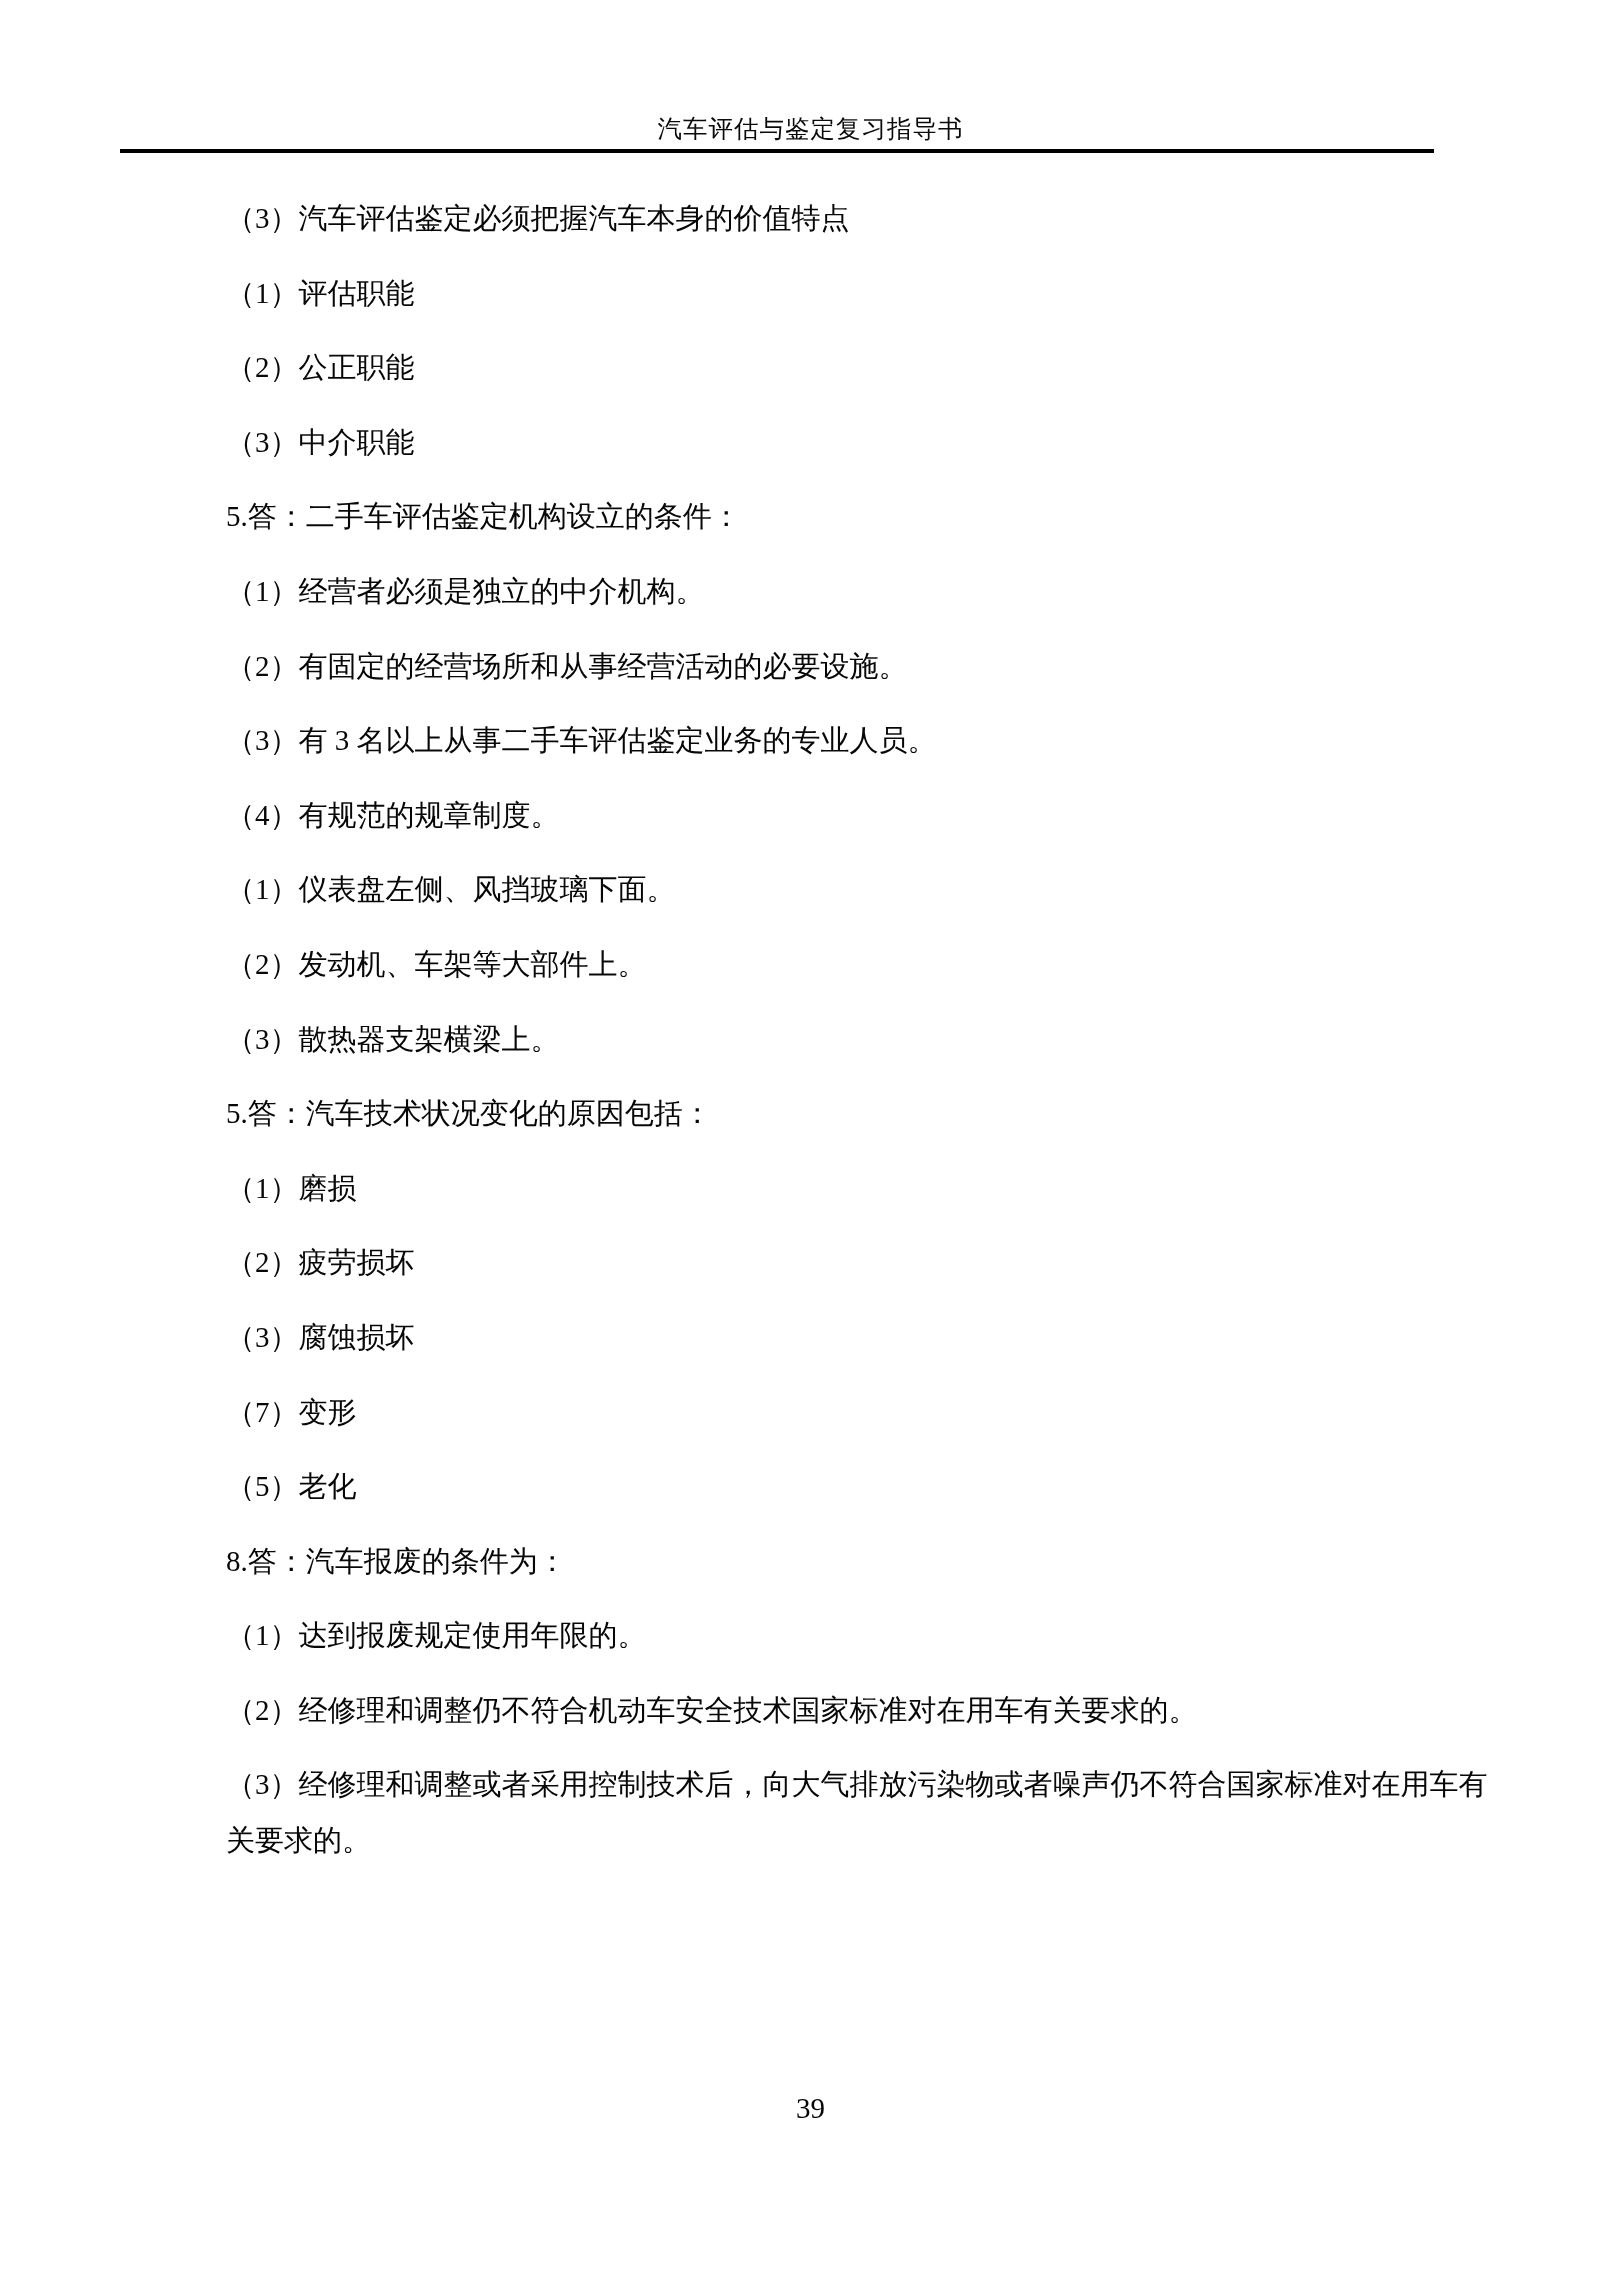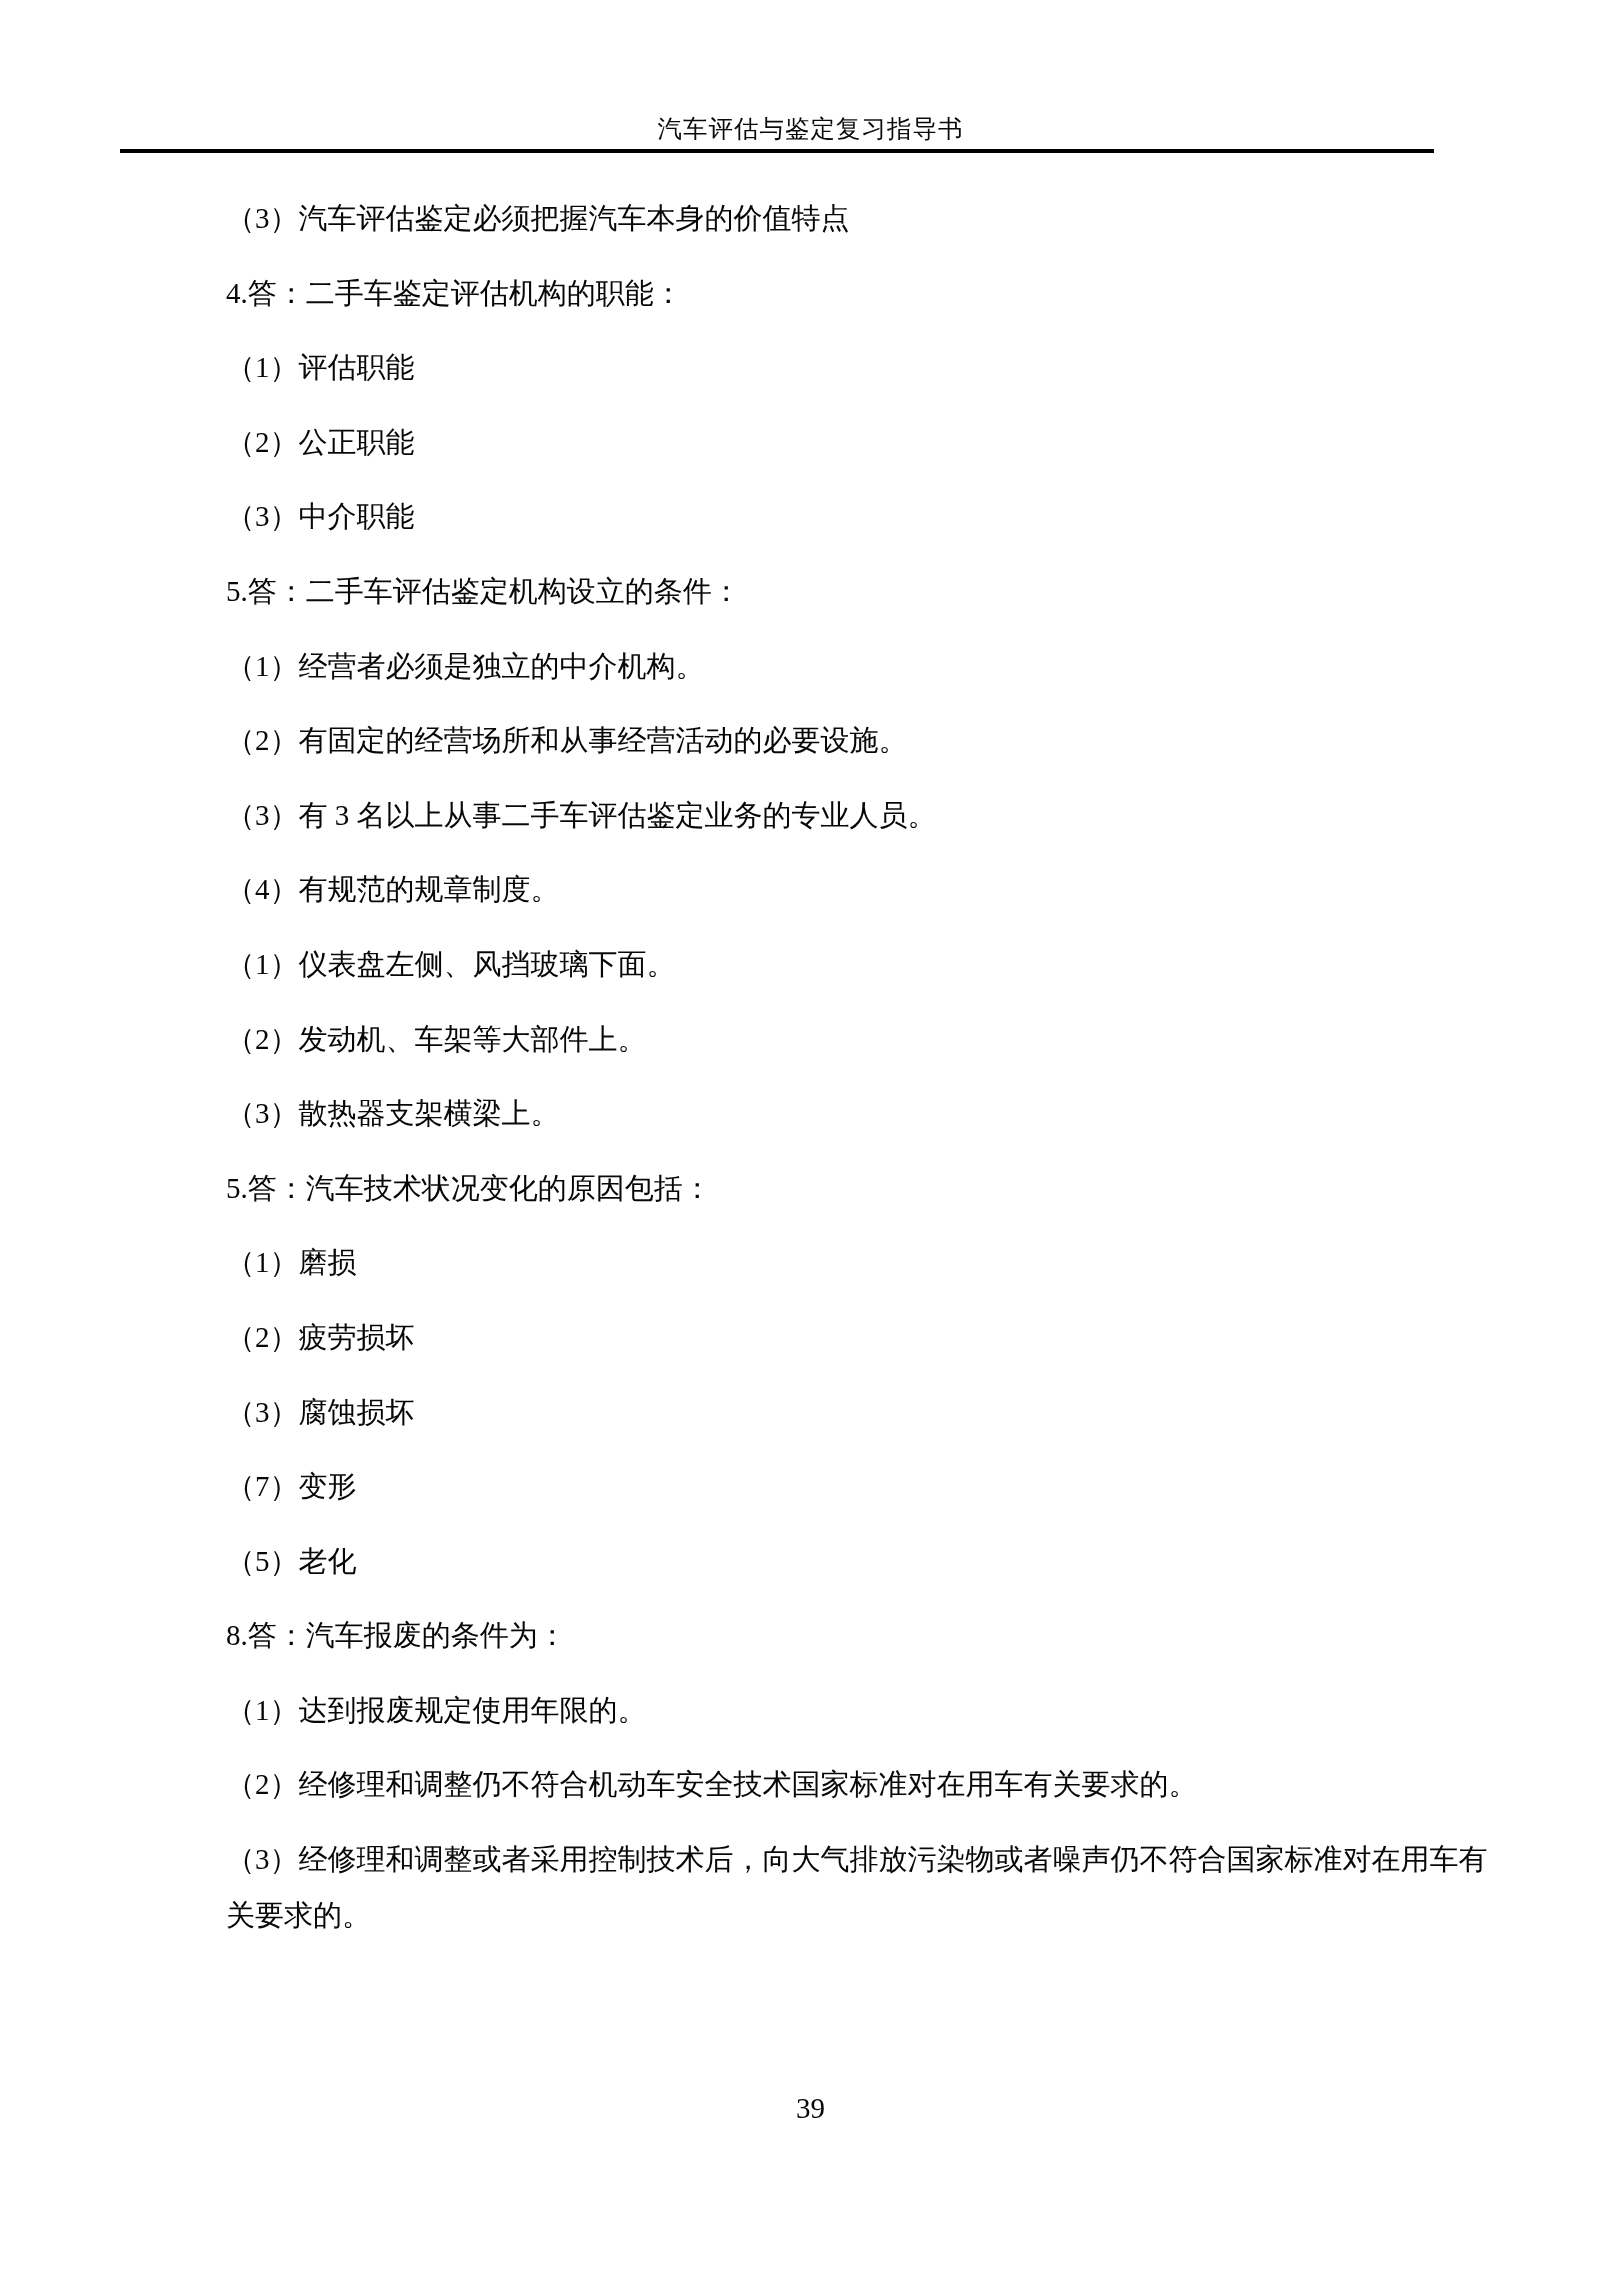--- a/index.html
+++ b/index.html
@@ -70,21 +70,20 @@
   }
 </style>
 </head>
 <body>
 
 <div class="page">
   <div class="header-title">汽车评估与鉴定复习指导书</div>
   <div class="header-rule"></div>
   <div class="content">
       <div class="line">（3）汽车评估鉴定必须把握汽车本身的价值特点</div>
-      <div class="line">4.答：二手车鉴定评估机构的职能：</div>
       <div class="line">（1）评估职能</div>
       <div class="line">（2）公正职能</div>
       <div class="line">（3）中介职能</div>
       <div class="line">5.答：二手车评估鉴定机构设立的条件：</div>
       <div class="line">（1）经营者必须是独立的中介机构。</div>
       <div class="line">（2）有固定的经营场所和从事经营活动的必要设施。</div>
       <div class="line">（3）有 3 名以上从事二手车评估鉴定业务的专业人员。</div>
       <div class="line">（4）有规范的规章制度。</div>
       <div class="line">（1）仪表盘左侧、风挡玻璃下面。</div>
       <div class="line">（2）发动机、车架等大部件上。</div>

